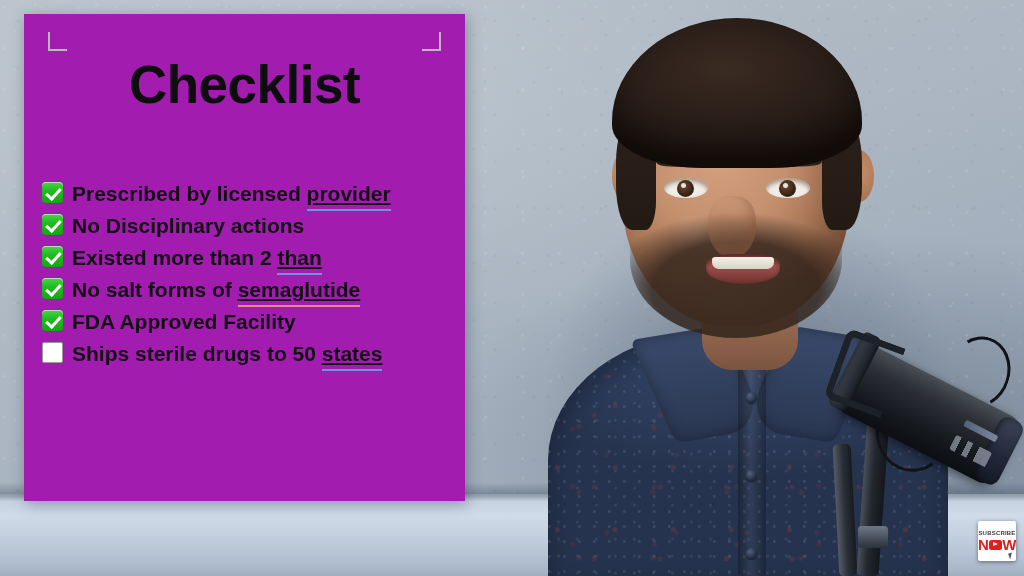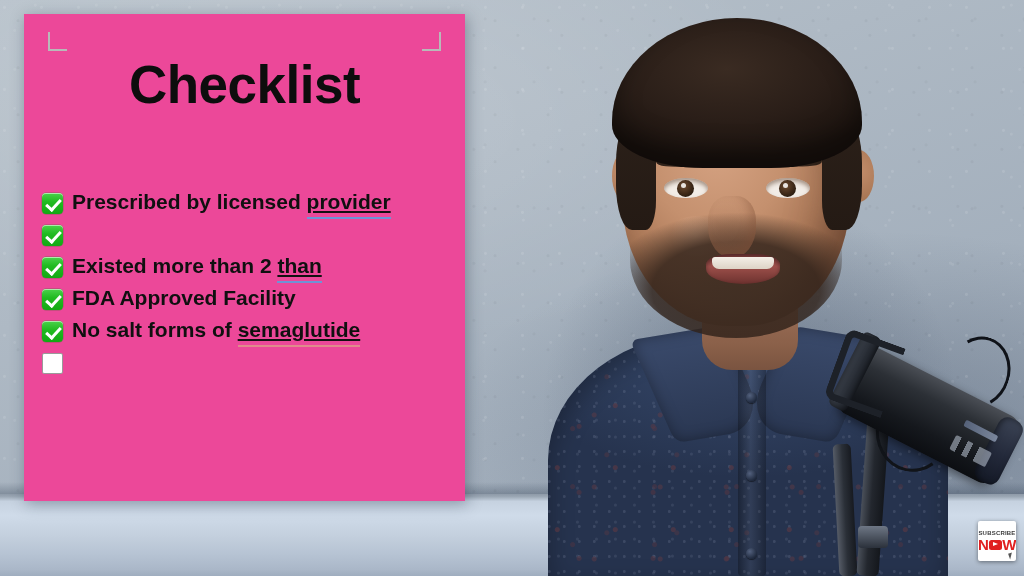--- a/index.html
+++ b/index.html
@@ -470,21 +470,21 @@
     transform: rotate(-20deg);
   }
 
   
   .slide {
     position: absolute;
     left: 24px;
     top: 14px;
     width: 441px;
     height: 487px;
-    background: #ec4899;
+    background: #a21caf;
     box-shadow: 2px 3px 14px rgba(25,40,60,.35);
   }
   .corner-mark {
     position: absolute;
     width: 17px;
     height: 17px;
     border-color: #b9b9b9;
     border-style: solid;
   }
   .corner-tl {
@@ -513,21 +513,21 @@
     position: absolute;
     left: 18px;
     top: 168px;
     right: 10px;
     list-style: none;
     margin: 0;
     padding: 0;
   }
   .check-item {
     display: flex;
-    align-items: flex-end;
+    align-items: flex-start;
     height: 32px;
     font-size: 21px;
     font-weight: bold;
     color: #101010;
     white-space: nowrap;
   }
   .box {
     flex: 0 0 auto;
     width: 21px;
     height: 21px;
@@ -670,32 +670,34 @@
 
     <div class="slide-title">Checklist</div>
 
     <ul class="checklist" id="checklist">
         <li class="check-item">
           <span class="box checked"></span>
           <span class="item-text"><span>Prescribed by licensed </span><span class="u-blue">provider</span></span>
         </li>
         <li class="check-item">
           <span class="box checked"></span>
+          <span class="item-text"><span>No Disciplinary actions</span></span>
         </li>
         <li class="check-item">
           <span class="box checked"></span>
           <span class="item-text"><span>Existed more than 2 </span><span class="u-blue">than</span></span>
         </li>
         <li class="check-item">
           <span class="box checked"></span>
+          <span class="item-text"><span>No salt forms of </span><span class="u-red">semaglutide</span></span>
+        </li>
+        <li class="check-item">
+          <span class="box checked"></span>
           <span class="item-text"><span>FDA Approved Facility</span></span>
         </li>
         <li class="check-item">
-          <span class="box checked"></span>
-          <span class="item-text"><span>No salt forms of </span><span class="u-red">semaglutide</span></span>
-        </li>
-        <li class="check-item">
           <span class="box unchecked"></span>
+          <span class="item-text"><span>Ships sterile drugs to 50 </span><span class="u-blue">states</span></span>
         </li>
       </ul>
   </div>
 
 </div>
 
 </body></html>

